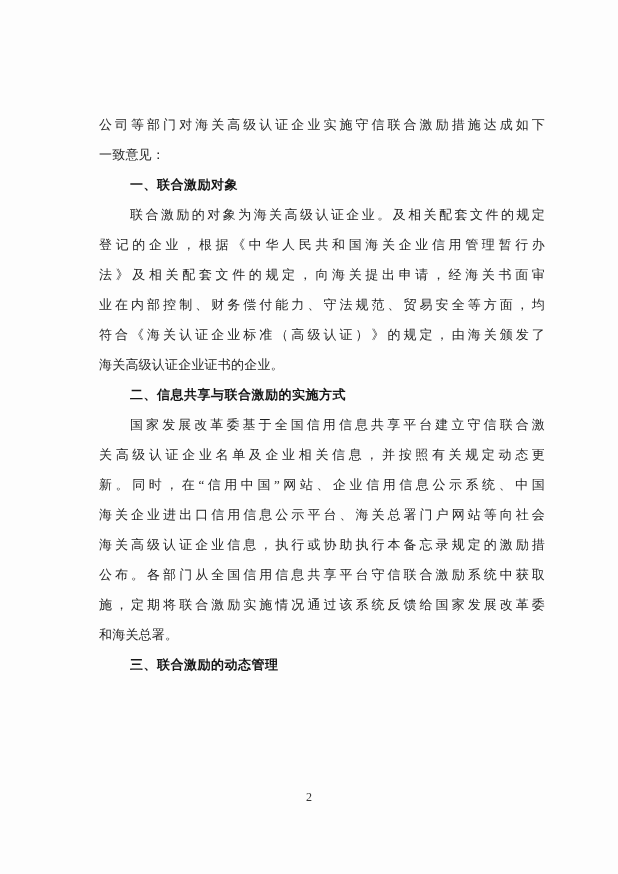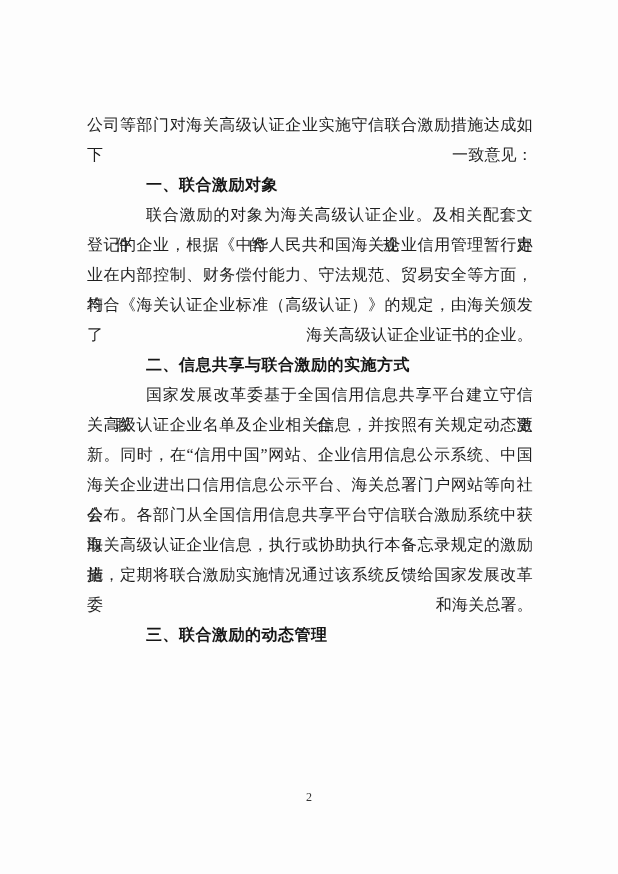--- a/index.html
+++ b/index.html
@@ -14,46 +14,45 @@
     overflow: hidden;
     font-family: "Liberation Serif", "DejaVu Serif", serif;
   }
   .page {
     position: absolute;
     inset: 0;
     background: #fdfdfd;
   }
   .text-block {
     position: absolute;
-    left: 87px;
+    left: 99px;
     top: 110px;
     width: 446px;
-    font-size: 16px;
+    font-size: 13px;
     color: #1f1f1f;
   }
   .ln {
     height: 30px;
     line-height: 30px;
     white-space: normal;
     letter-spacing: 0.2px;
   }
   
   .j {
     text-align: justify;
     text-align-last: justify;
     text-justify: inter-character;
   }
   
   .end {
-    text-align: right;
+    text-align: left;
   }
   
   .ind {
     text-indent: 31px;
-    margin-left: 28px;
   }
   
   .h {
     font-family: "Liberation Sans", "DejaVu Sans", sans-serif;
     font-weight: 700;
     color: #161616;
     letter-spacing: 0.5px;
   }
   .page-number {
     position: absolute;
@@ -71,30 +70,31 @@
 <body>
 
 <div class="page">
 
   <div class="text-block">
     <div class="ln j">公司等部门对海关高级认证企业实施守信联合激励措施达成如下</div>
     <div class="ln end">一致意见：</div>
     <div class="ln h ind">一、联合激励对象</div>
     <div class="ln j ind">联合激励的对象为海关高级认证企业。及相关配套文件的规定</div>
     <div class="ln j">登记的企业，根据《中华人民共和国海关企业信用管理暂行办</div>
+    <div class="ln j">法》及相关配套文件的规定，向海关提出申请，经海关书面审</div>
     <div class="ln j">业在内部控制、财务偿付能力、守法规范、贸易安全等方面，均</div>
     <div class="ln j">符合《海关认证企业标准（高级认证）》的规定，由海关颁发了</div>
     <div class="ln end">海关高级认证企业证书的企业。</div>
     <div class="ln h ind">二、信息共享与联合激励的实施方式</div>
     <div class="ln j ind">国家发展改革委基于全国信用信息共享平台建立守信联合激</div>
     <div class="ln j">关高级认证企业名单及企业相关信息，并按照有关规定动态更</div>
     <div class="ln j">新。同时，在“信用中国”网站、企业信用信息公示系统、中国</div>
     <div class="ln j">海关企业进出口信用信息公示平台、海关总署门户网站等向社会</div>
+    <div class="ln j">海关高级认证企业信息，执行或协助执行本备忘录规定的激励措</div>
     <div class="ln j">公布。各部门从全国信用信息共享平台守信联合激励系统中获取</div>
-    <div class="ln j">海关高级认证企业信息，执行或协助执行本备忘录规定的激励措</div>
     <div class="ln j">施，定期将联合激励实施情况通过该系统反馈给国家发展改革委</div>
     <div class="ln end">和海关总署。</div>
     <div class="ln h ind">三、联合激励的动态管理</div>
   </div>
 
   <div class="page-number">2</div>
 
 </div>
 
 </body></html>

